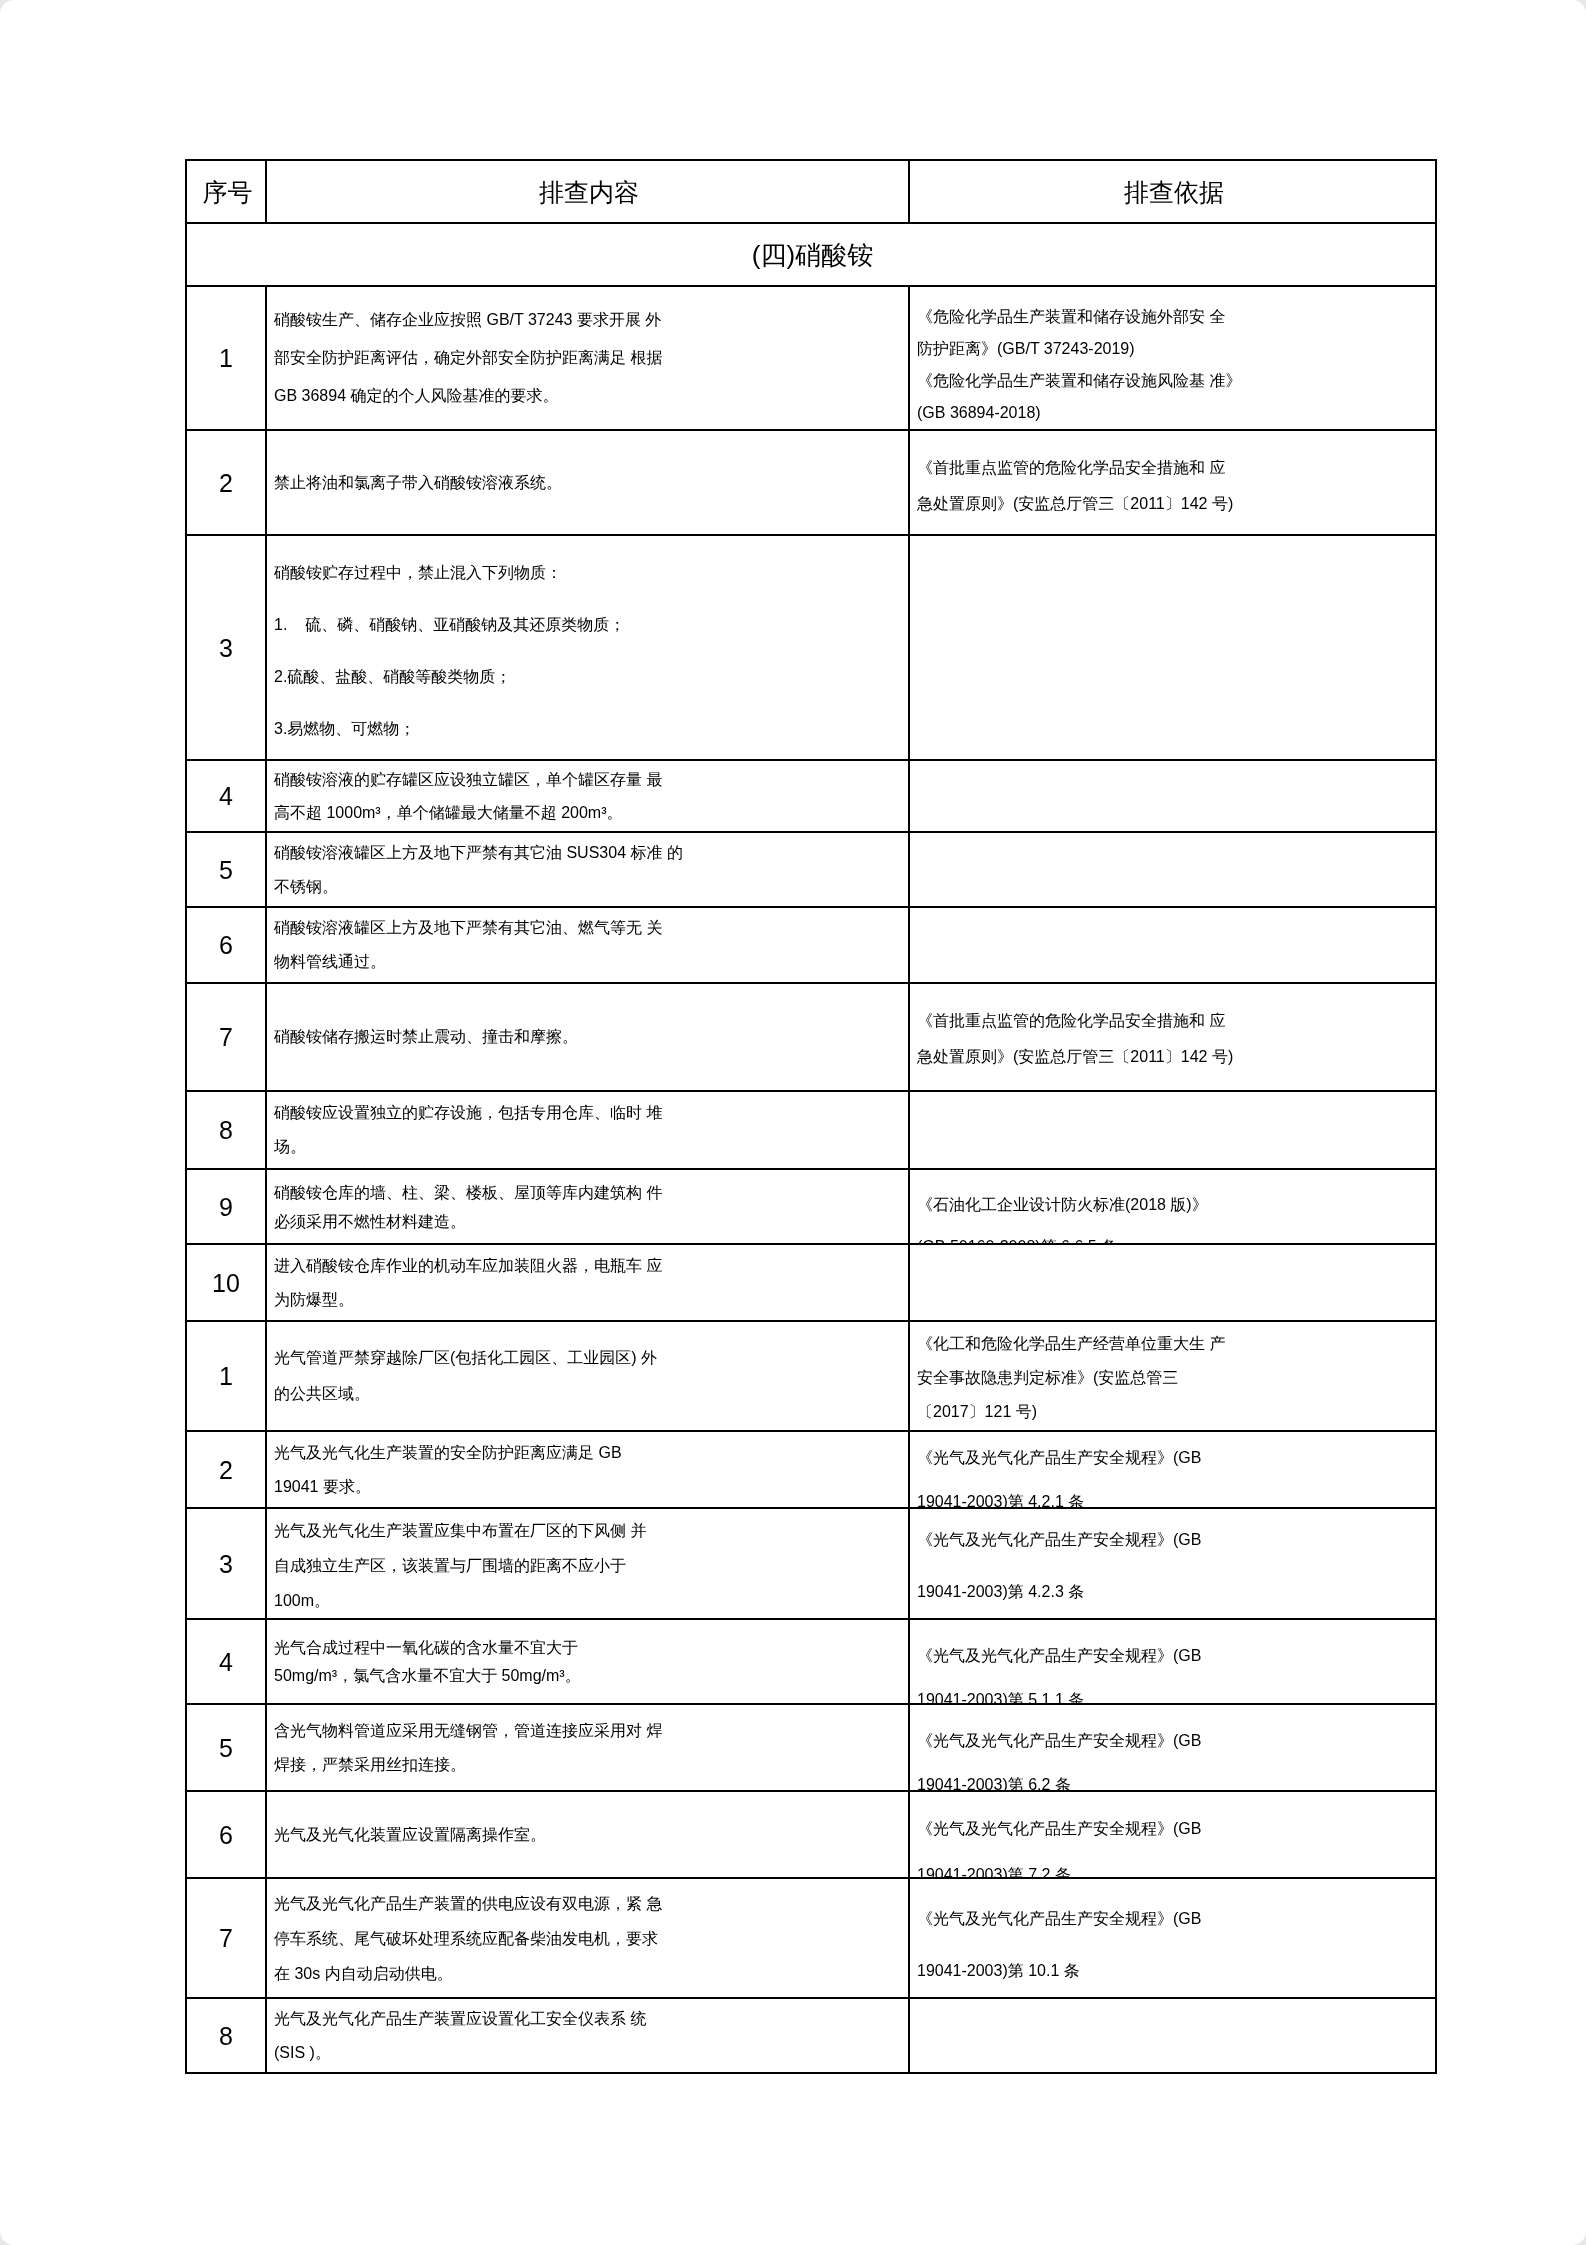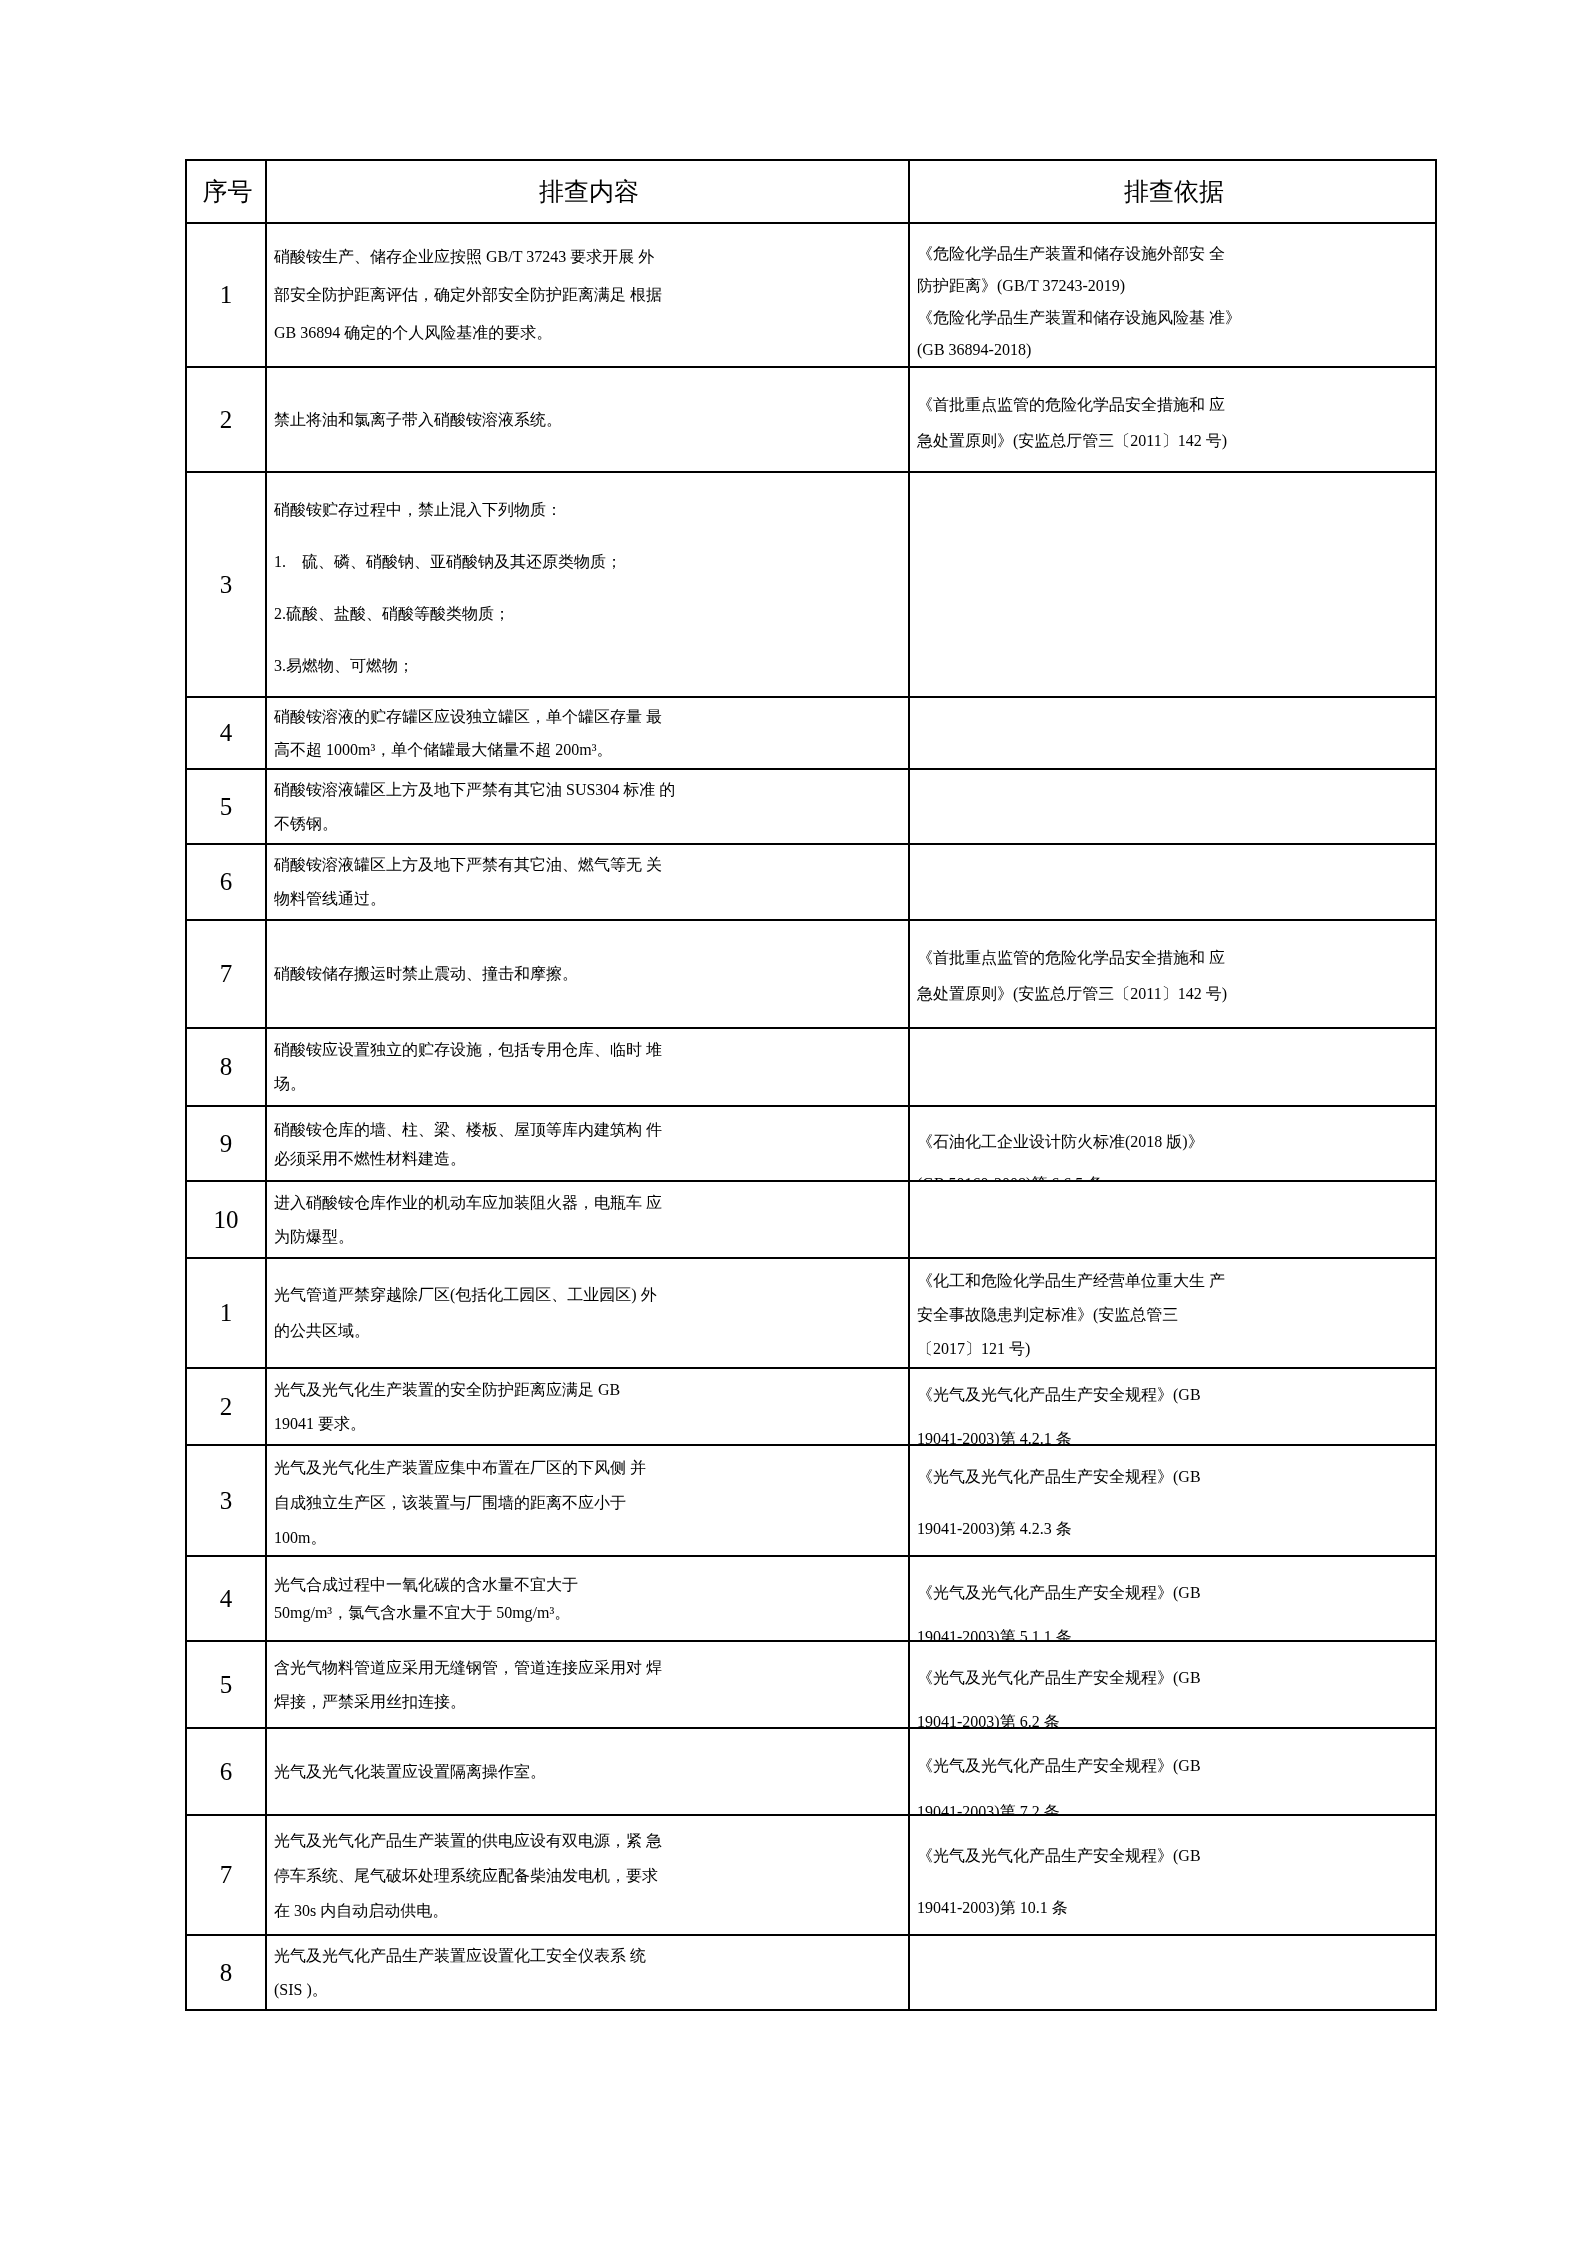--- a/index.html
+++ b/index.html
@@ -1,21 +1,22 @@
 <!DOCTYPE html>
 <html><head>
 <meta charset="utf-8">
 <style>
   html,body{margin:0;padding:0;background:#e8e8e8;}
   .page{
     position:relative;
     width:1586px;height:2245px;
     background:#ffffff;
-    font-family:Liberation Serif, serif;
+    font-family:Liberation Sans, sans-serif;
     color:#000;
+    border-radius:14px;
   }
   table.checklist{
     position:absolute;
     left:185px;top:159px;
     width:1250px;
     table-layout:fixed;
     border-collapse:collapse;
   }
   table.checklist td{
     border:2px solid #000;
@@ -71,20 +72,25 @@
             <div class="cell hdr">序号</div>
           </td>
         <td>
             <div class="cell hdr">排查内容</div>
           </td>
         <td>
             <div class="cell hdr">排查依据</div>
           </td>
       </tr>
 
+      <tr class="rh63">
+        <td colspan="3">
+            <div class="cell section-label">(四)硝酸铵</div>
+          </td>
+      </tr>
 
       <tr class="rh130">
         <td>
             <div class="cell num">1</div>
           </td>
         <td>
             <div class="cell lh38">硝酸铵生产、储存企业应按照 GB/T 37243 要求开展 外
 部安全防护距离评估，确定外部安全防护距离满足 根据
 GB 36894 确定的个人风险基准的要求。</div>
           </td>

